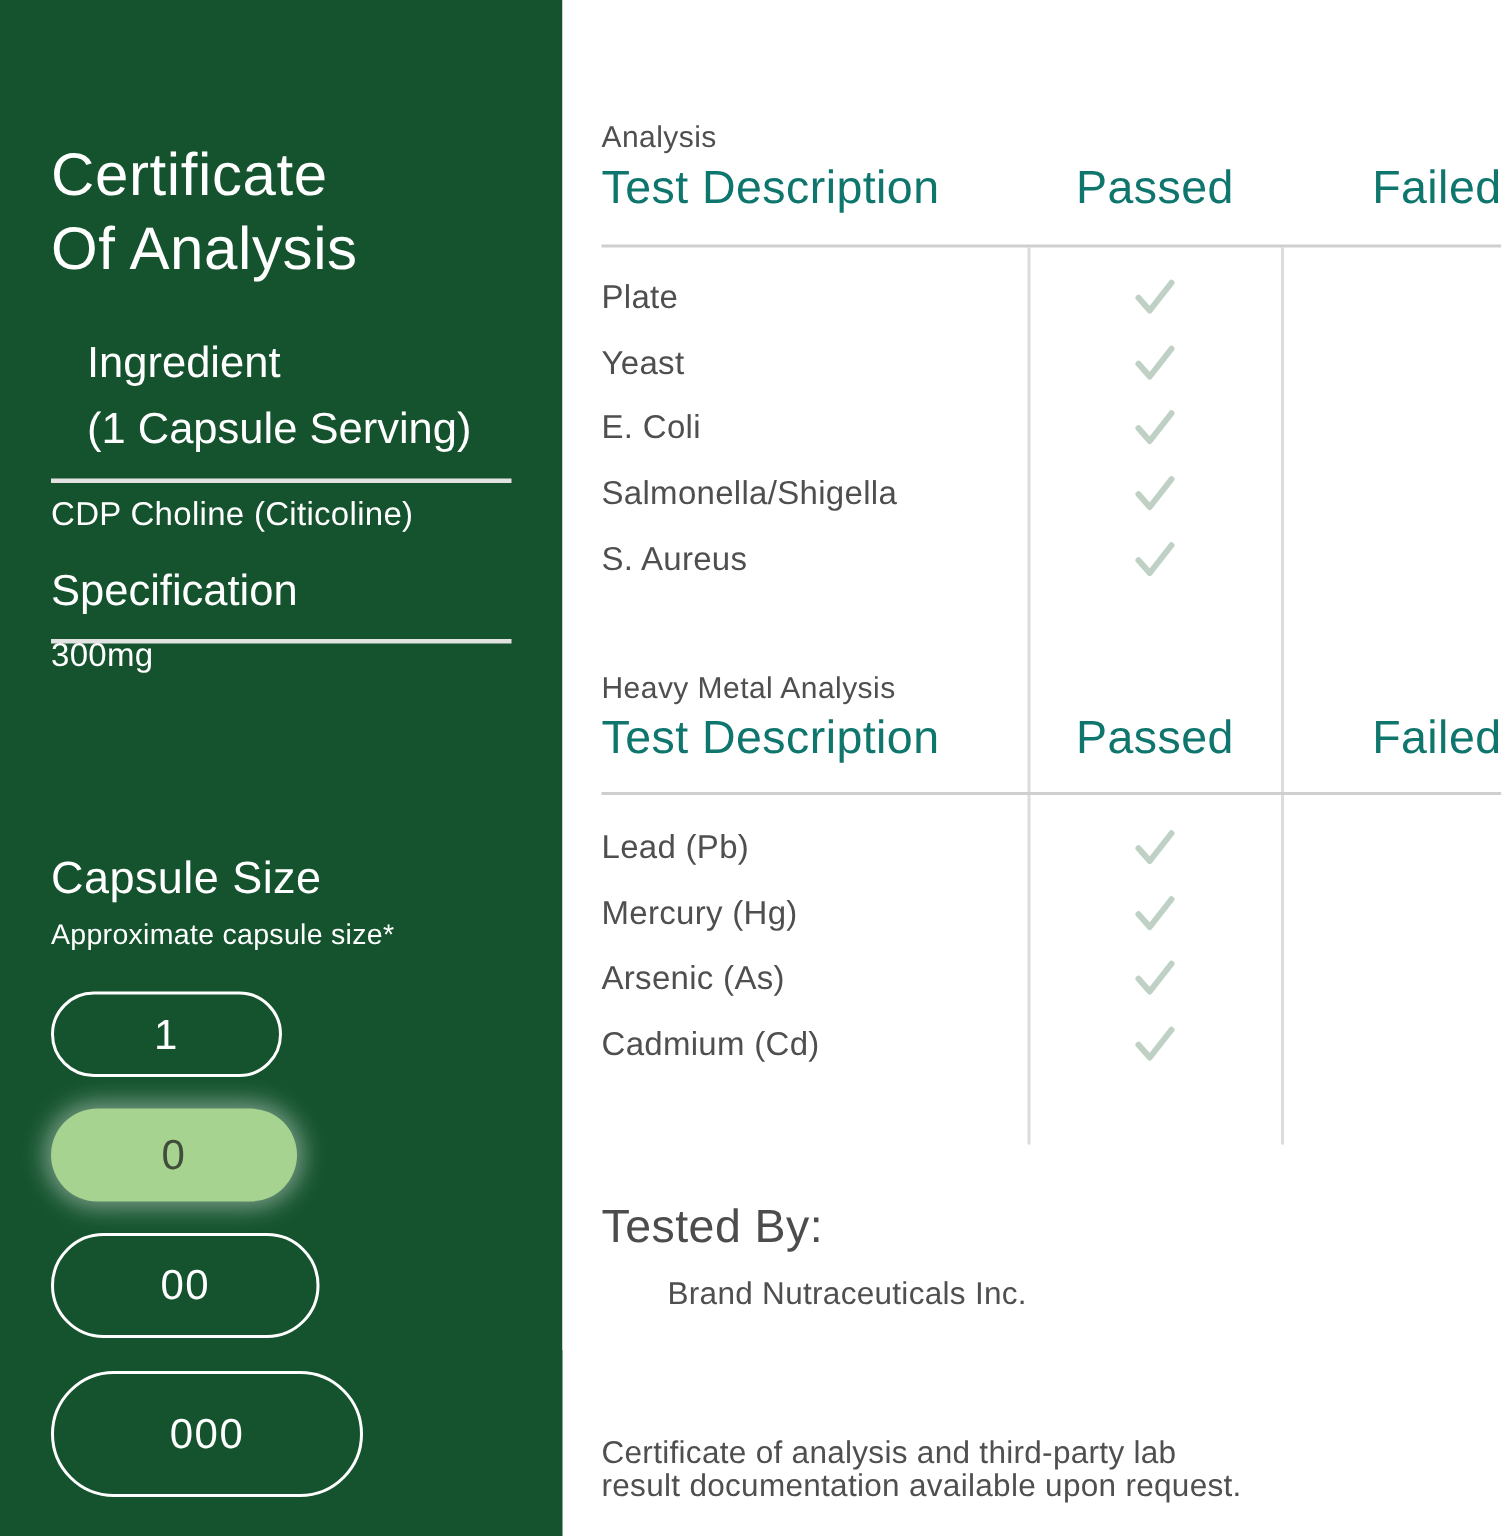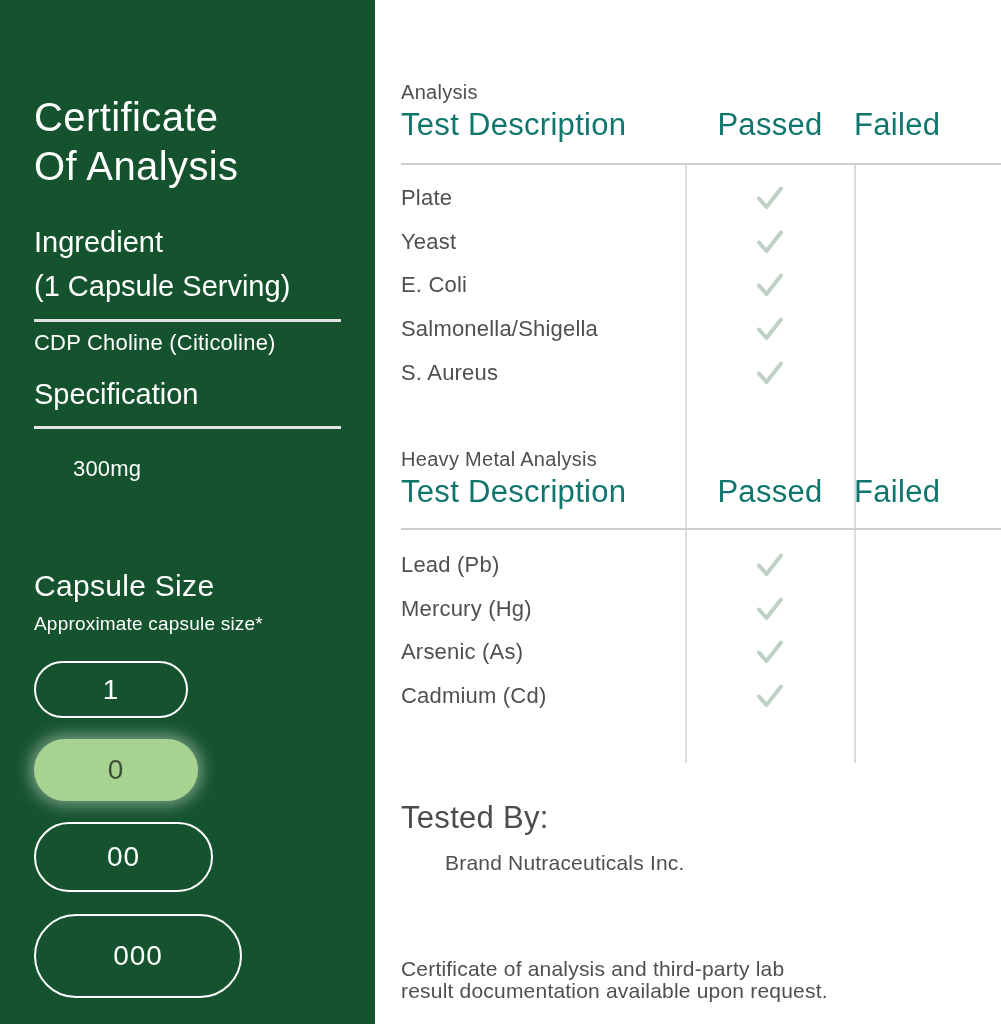--- a/index.html
+++ b/index.html
@@ -28,34 +28,35 @@
     font-size: 40px;
     line-height: 49px;
     letter-spacing: 0.4px;
     font-weight: 400;
   }
   .ingredient-heading {
     top: 220px;
     font-size: 29px;
     line-height: 44px;
     font-weight: 400;
+    margin-left: 24px;
   }
   .sb-divider {
     position: absolute;
     left: 34px;
     width: 307px;
     height: 3px;
     background: #e2e2e2;
   }
   .divider-1 { top: 319px; }
   .divider-2 { top: 426px; }
   .sb-value { font-size: 22px; line-height: 26px; letter-spacing: 0.2px; text-align: center; }
   .ingredient-value { top: 330px; }
   .spec-heading { top: 377px; font-size: 29px; line-height: 35px; }
-  .spec-value { top: 456px; margin-left: 39px; }
+  .spec-value { top: 424px; }
   .capsule-heading { top: 567px; font-size: 30px; line-height: 37px; letter-spacing: 0.3px; }
   .capsule-sub { top: 612px; font-size: 19px; line-height: 23px; letter-spacing: 0.2px; }
 
   .pill {
     position: absolute;
     left: 34px;
     border: 2px solid #ffffff;
     border-radius: 999px;
     background: transparent;
     color: #ffffff;
@@ -88,21 +89,21 @@
   .section-label { left: 26px; font-size: 20px; letter-spacing: 0.3px; color: #4f4f4f; }
   .label-1 { top: 81px; }
   .label-2 { top: 448px; }
 
   .thead { position: absolute; left: 0; width: 626px; height: 40px; }
   .thead-1 { top: 107px; }
   .thead-2 { top: 474px; }
   .th { position: absolute; top: 0; font-size: 31px; letter-spacing: 0.3px; color: #0f766e; }
   .th-desc   { left: 26px; }
   .th-passed { left: 311px; width: 168px; text-align: center; }
-  .th-failed { left: 479px; width: 147px; text-align: left; }
+  .th-failed { left: 479px; width: 147px; text-align: right; }
 
   .hline {
     position: absolute;
     left: 26px;
     width: 600px;
     height: 2px;
     background: #cfcfcf;
   }
   .hline-1 { top: 163px; }
   .hline-2 { top: 528px; }

